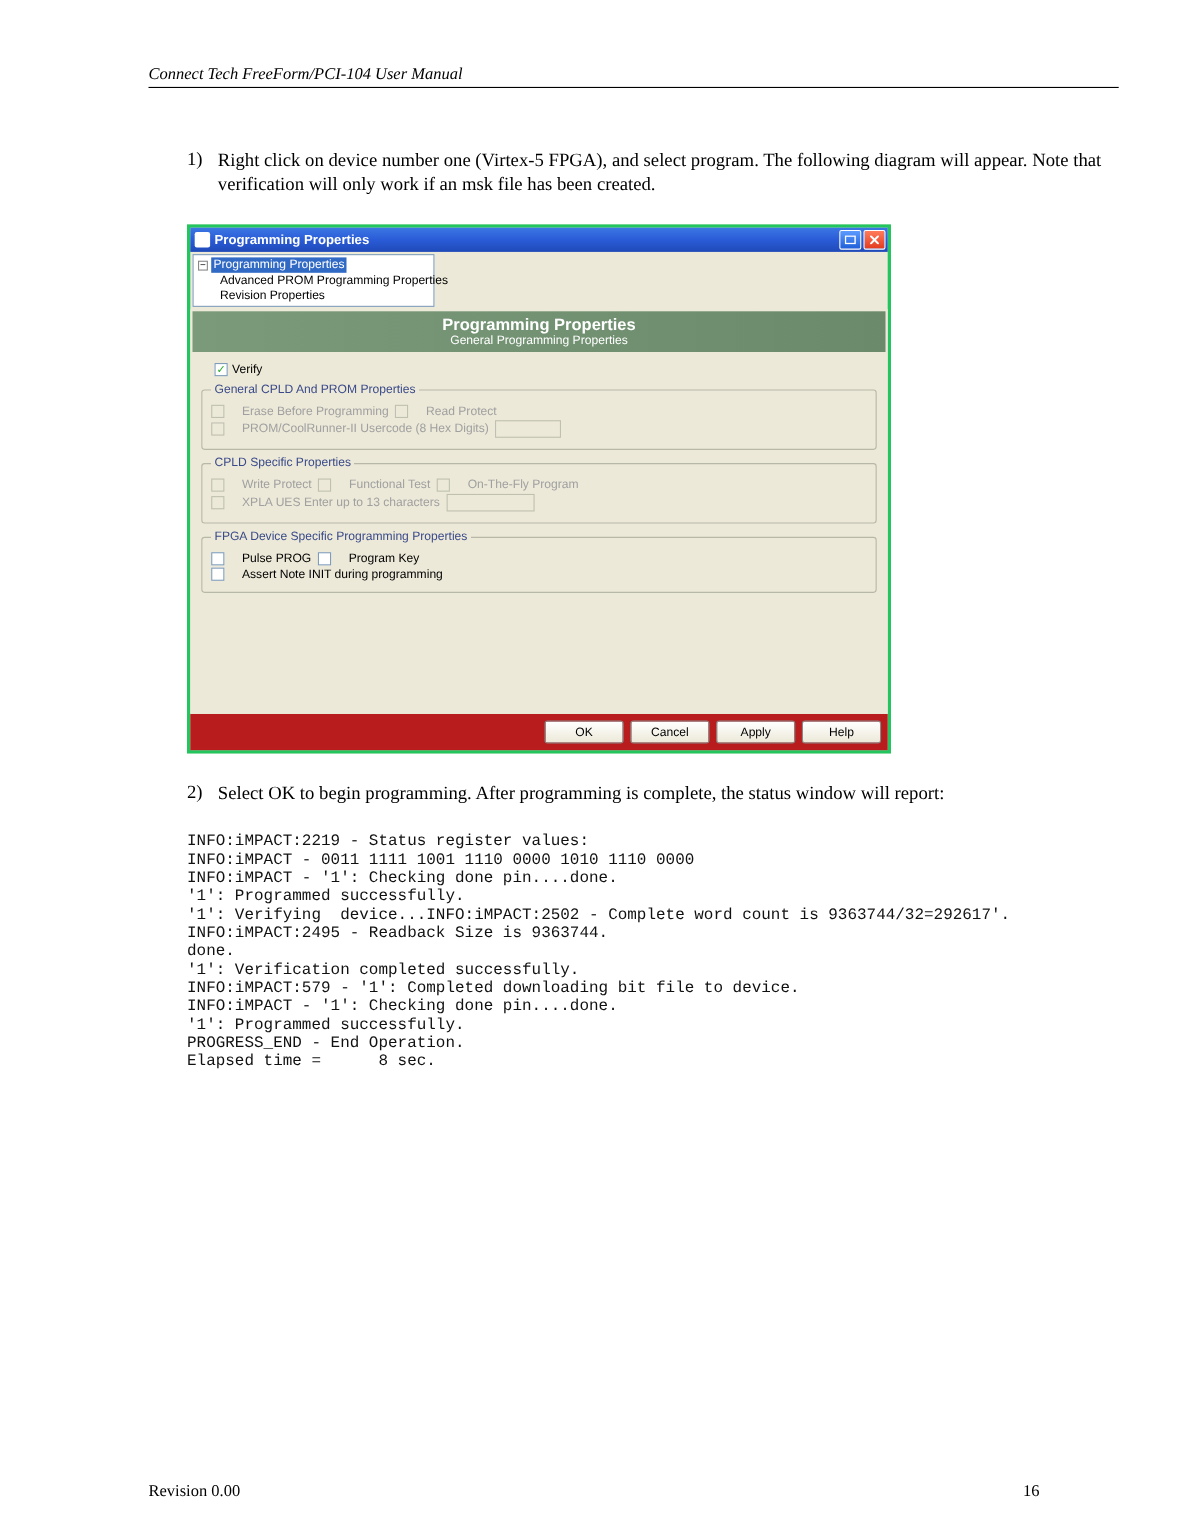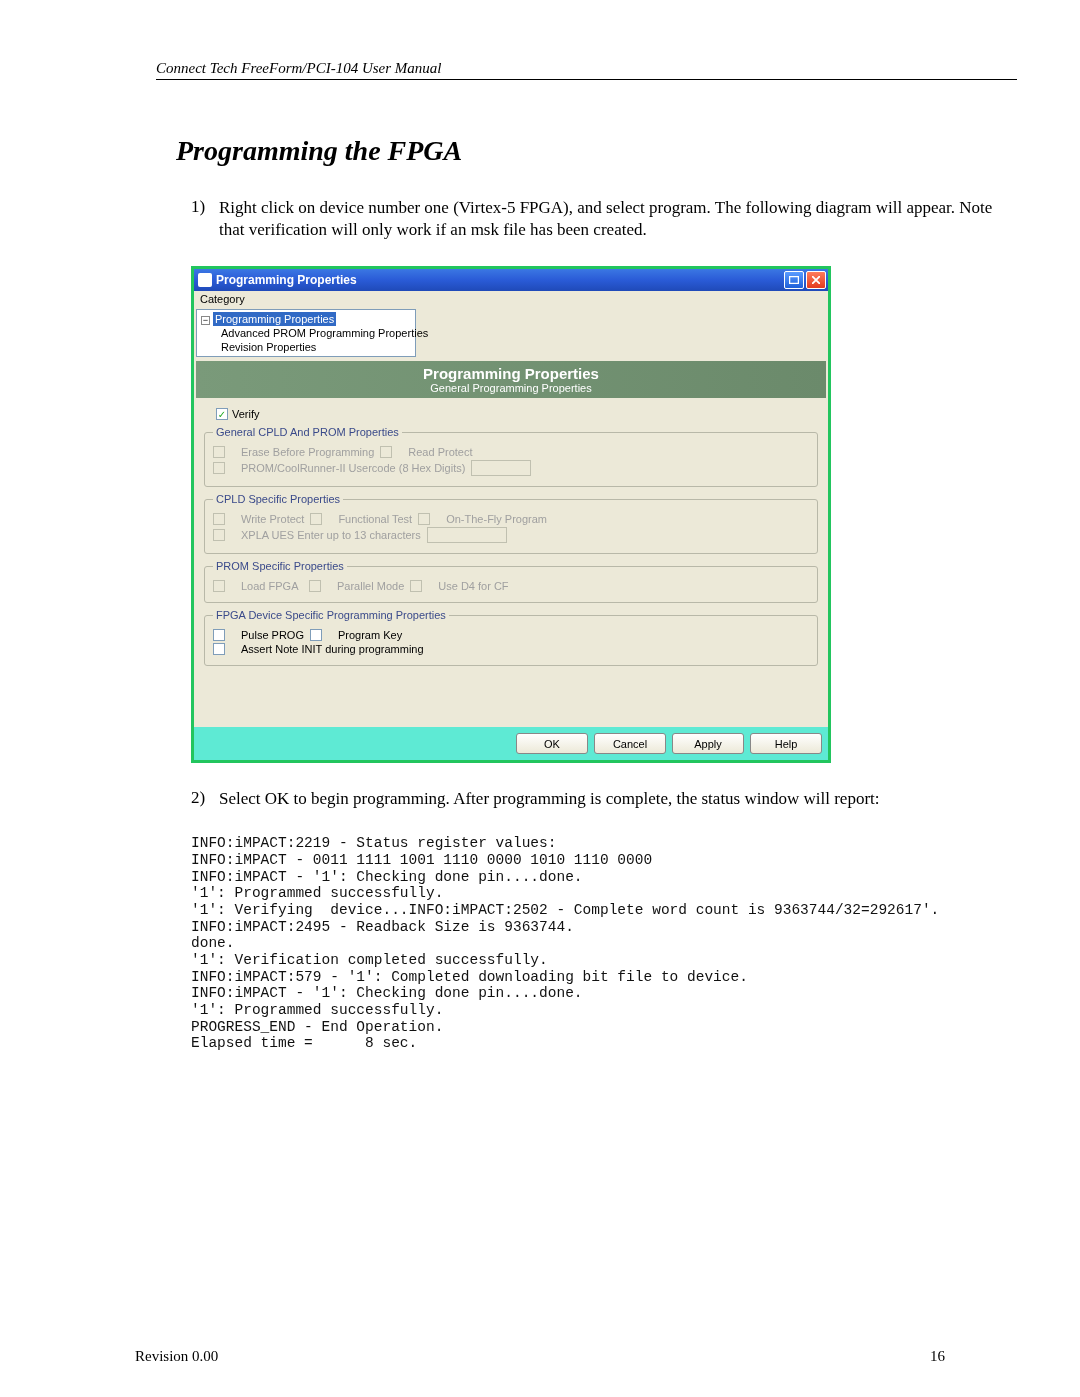--- a/index.html
+++ b/index.html
@@ -6,21 +6,20 @@
   body {
     background: #fff;
     font-family: "Times New Roman", Times, serif;
     width: 1080px;
     height: 1397px;
     position: relative;
     color: #000;
   }
   .page {
     padding: 60px 63px 40px 135px;
-    margin-left: 21px;
   }
   .top-header {
     font-style: italic;
     font-size: 15px;
     border-bottom: 1px solid #000;
     padding-bottom: 2px;
     margin-bottom: 55px;
   }
   .section-title {
     font-style: italic;
@@ -167,21 +166,21 @@
     background: #fff;
     height: 16px;
     padding: 0 2px;
   }
   .txtbox.dis { background: #ece9d8; border-color: #c0c0b0; }
   .btn-row {
     display: flex;
     justify-content: flex-end;
     gap: 6px;
     padding: 6px;
-    background: #5eead4;
+    background: #b91c1c;
     text-align: center;
   }
   .dlg-btn {
     width: 72px; height: 21px;
     border: 1px solid #888;
     border-radius: 3px;
     background: linear-gradient(to bottom, #fff, #ece9d8);
     font-size: 11px;
     display: flex; align-items: center; justify-content: center;
   }
@@ -205,21 +204,20 @@
   }
   .footer .rev { }
   .footer .pg { }
 </style>
 </head>
 <body>
 
 <div class="page">
   <div class="top-header">Connect Tech FreeForm/PCI-104 User Manual</div>
 
-  <div class="section-title">Programming the FPGA</div>
 
   <div class="step">
     <div class="step-num">1)</div>
     <div class="step-body">Right click on device number one (Virtex-5 FPGA), and select program.  The following diagram will appear.  Note that verification will only work if an msk file has been created.</div>
   </div>
 
   <div class="win" style="position:relative;">
     <div class="titlebar">
       <span class="app-icon"></span>
       <span class="title-text">Programming Properties</span>
@@ -229,21 +227,20 @@
               <rect x="0.5" y="0.5" width="9" height="7" fill="none" stroke="#fff" stroke-width="1.5"></rect>
             </svg>
         </div>
         <div class="win-btn close">
           <svg width="8" height="8" viewBox="0 0 8 8">
               <path d="M0 0 L8 8 M8 0 L0 8" stroke="#fff" stroke-width="1.8"></path>
             </svg>
         </div>
       </div>
     </div>
-    <div class="cat-label">Category</div>
     <div class="body-split">
       <div class="tree-pane">
         <div class="tree-root">
           <div class="tree-item">
             <span class="tree-exp">−</span><span class="tree-item selected" style="display:inline">Programming Properties</span>
           </div>
           <div class="tree-item tree-child">Advanced PROM Programming Properties</div>
           <div class="tree-item tree-child">Revision Properties</div>
         </div>
       </div>
@@ -297,37 +294,20 @@
             </div>
             <div class="opt-row">
               <span class="opt dis">
                   <span class="chk dis"></span>
                   <span>XPLA UES Enter up to 13 characters</span>
                 </span>
               <span class="txtbox dis" style="width:80px"></span>
             </div>
           </fieldset>
 
-          <fieldset class="group">
-            <legend>PROM Specific Properties</legend>
-            <div class="opt-row">
-              <span class="opt dis">
-                  <span class="chk dis"></span>
-                  <span>Load FPGA</span>
-                </span>
-              <span class="opt dis">
-                  <span class="chk dis"></span>
-                  <span>Parallel Mode</span>
-                </span>
-              <span class="opt dis">
-                  <span class="chk dis"></span>
-                  <span>Use D4 for CF</span>
-                </span>
-            </div>
-          </fieldset>
 
 
           <fieldset class="group">
             <legend>FPGA Device Specific Programming Properties</legend>
             <div class="opt-row">
               <span class="opt">
                   <span class="chk"></span>
                   <span>Pulse PROG</span>
                 </span>
               <span class="opt">

